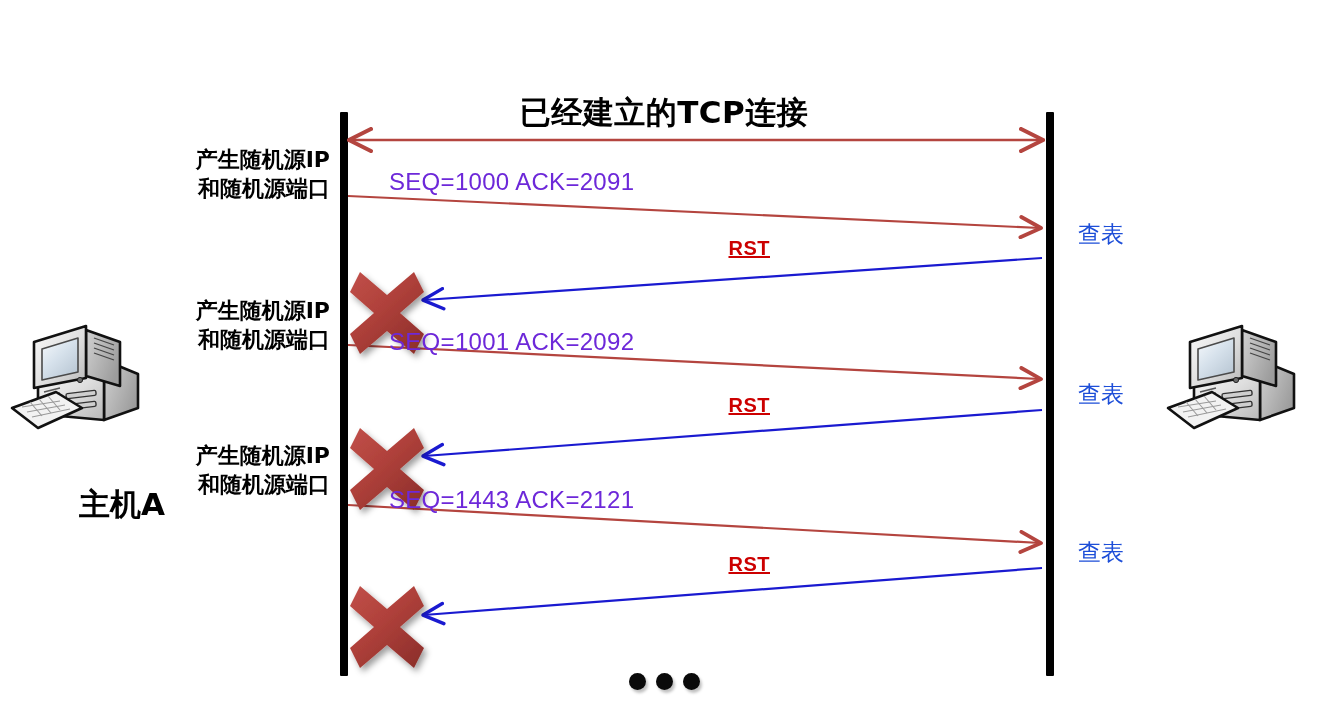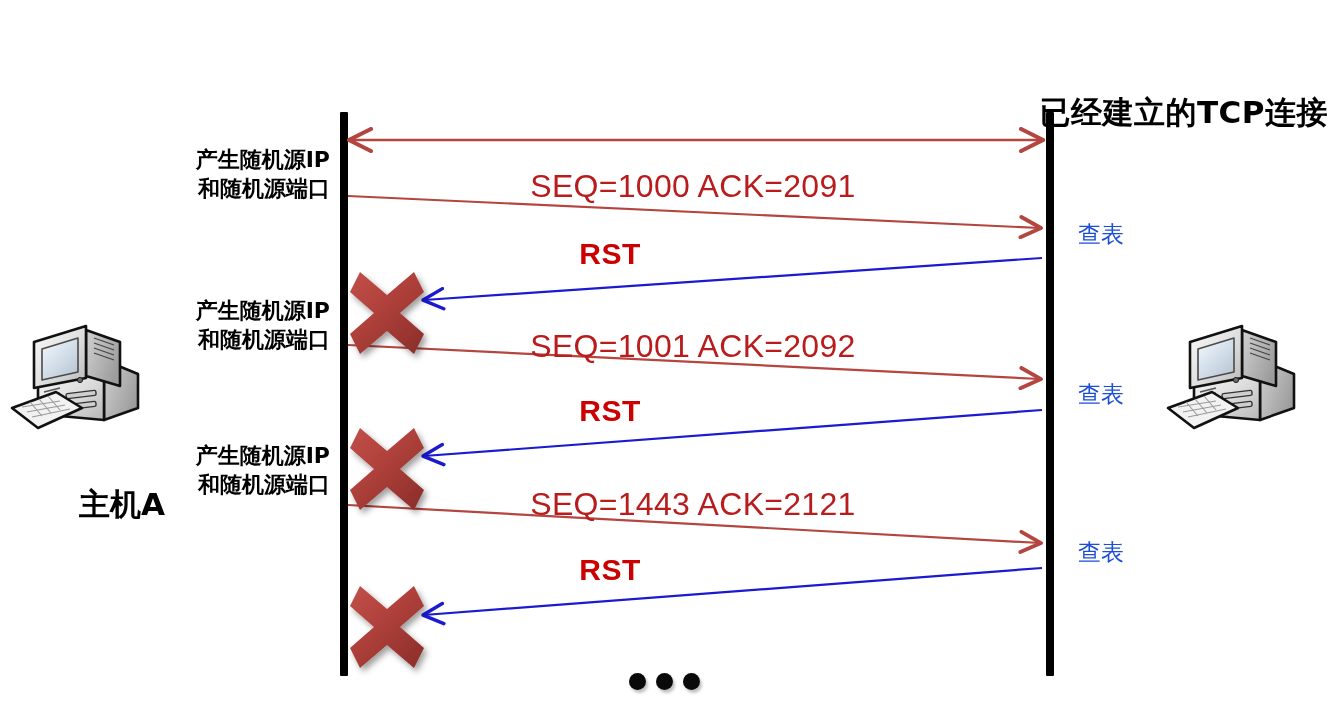--- a/index.html
+++ b/index.html
@@ -33,21 +33,21 @@
   
   .cjk {
     font-family: "DejaVu Sans", "Liberation Sans", sans-serif;
     color: #000000;
     white-space: nowrap;
   }
   .diagram-title {
     position: absolute;
     left: 0; right: 0;
     top: 92px;
-    text-align: right;
+    text-align: center;
     font-size: 31px;
     font-weight: 700;
     letter-spacing: 0.5px;
   }
   .side-note {
     position: absolute;
     font-size: 22px;
     font-weight: 700;
     line-height: 1.32;
     text-align: right;
@@ -70,35 +70,36 @@
     font-size: 31px;
     font-weight: 700;
     color: #000000;
     text-align: right;
     white-space: nowrap;
   }
 
   .seq-label {
     position: absolute;
     font-family: "Liberation Sans", "DejaVu Sans", sans-serif;
-    font-size: 32px;
+    font-size: 24px;
     font-weight: 400;
-    color: #b91c1c;
+    color: #6d28d9;
     letter-spacing: 0.3px;
     white-space: nowrap;
-    text-align: center;
+    text-align: left;
   }
   .rst-label {
     position: absolute;
     font-family: "Liberation Sans", "DejaVu Sans", sans-serif;
-    font-size: 30px;
+    font-size: 20px;
     font-weight: 700;
     letter-spacing: 0.5px;
     white-space: nowrap;
-    text-align: center;
+    text-align: right;
+    text-decoration: underline;
   }
 
   
   #arrow-layer {
     position: absolute;
     left: 0; top: 0;
     width: 1328px;
     height: 717px;
     pointer-events: none;
   }

